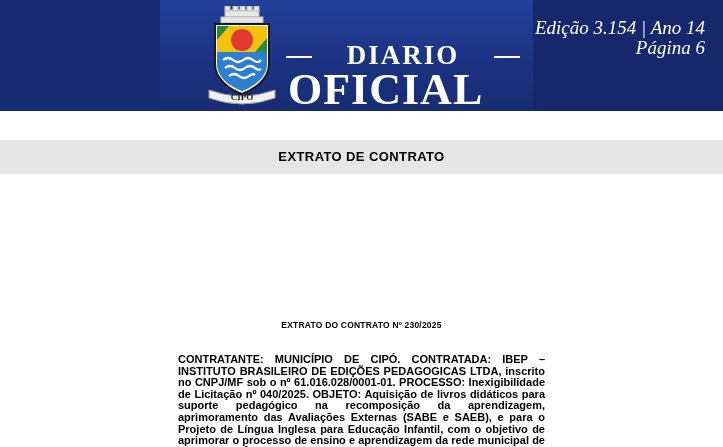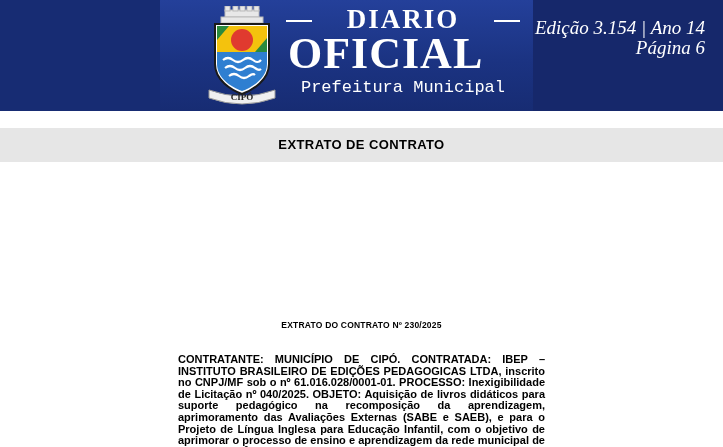--- a/index.html
+++ b/index.html
@@ -62,20 +62,21 @@
     text-align: left;
   }
   .masthead .diario {
     font-family: "Liberation Serif", serif;
     font-weight: bold;
     font-size: 27px;
     letter-spacing: 2px;
     line-height: 30px;
     text-align: center;
     position: relative;
+    margin-top: 36px;
   }
   .masthead .diario .rule-l,
   .masthead .diario .rule-r {
     position: absolute;
     top: 16px;
     width: 26px;
     height: 2px;
     background: #ffffff;
   }
   .masthead .diario .rule-l { left: -2px; }
@@ -113,21 +114,21 @@
     text-align: right;
     font-family: "Liberation Serif", serif;
     font-style: italic;
     font-size: 19px;
     line-height: 20px;
   }
   
   .section-band {
     position: absolute;
     left: 0;
-    top: 128px;
+    top: 140px;
     width: 723px;
     height: 34px;
     background: #e6e6e6;
   }
   .section-band .title {
     text-align: center;
     font-size: 13px;
     font-weight: bold;
     color: #000000;
     letter-spacing: 0.4px;

